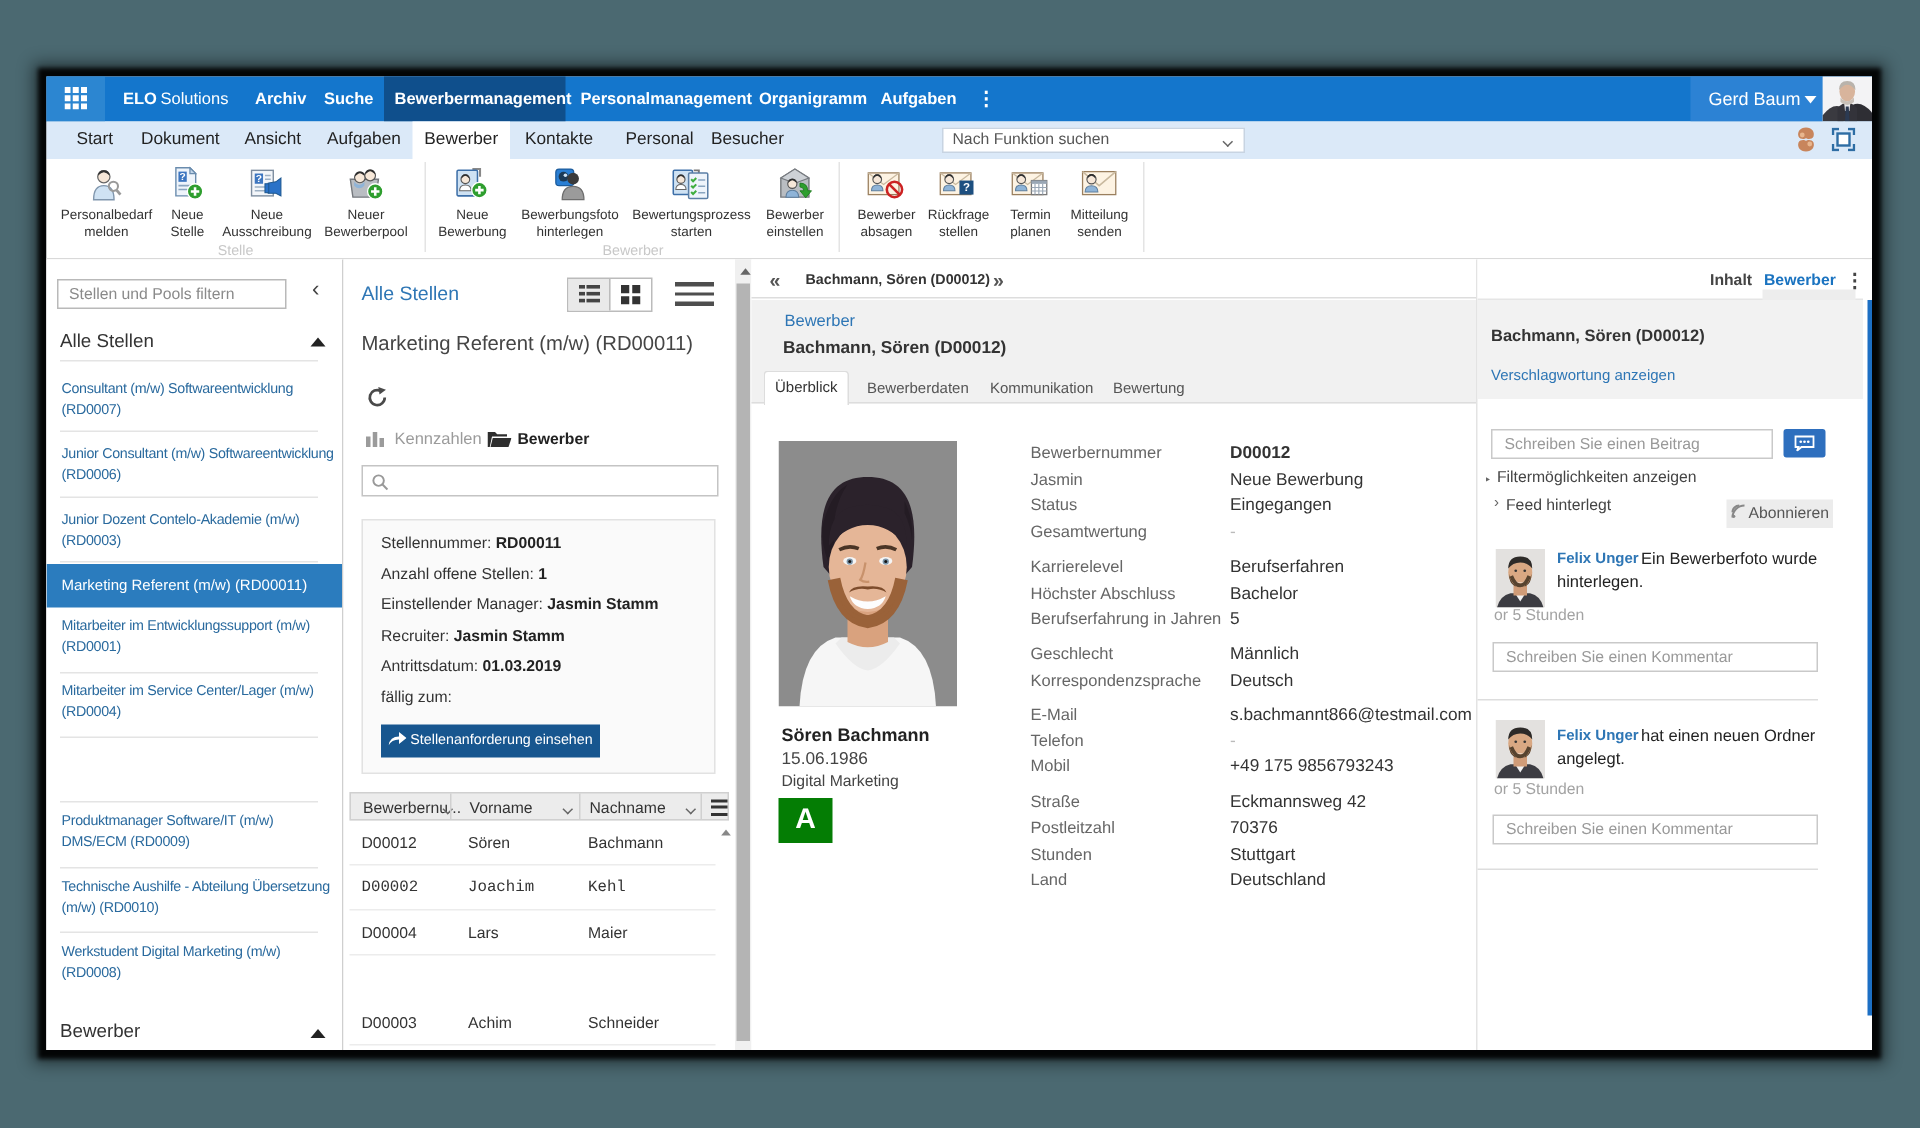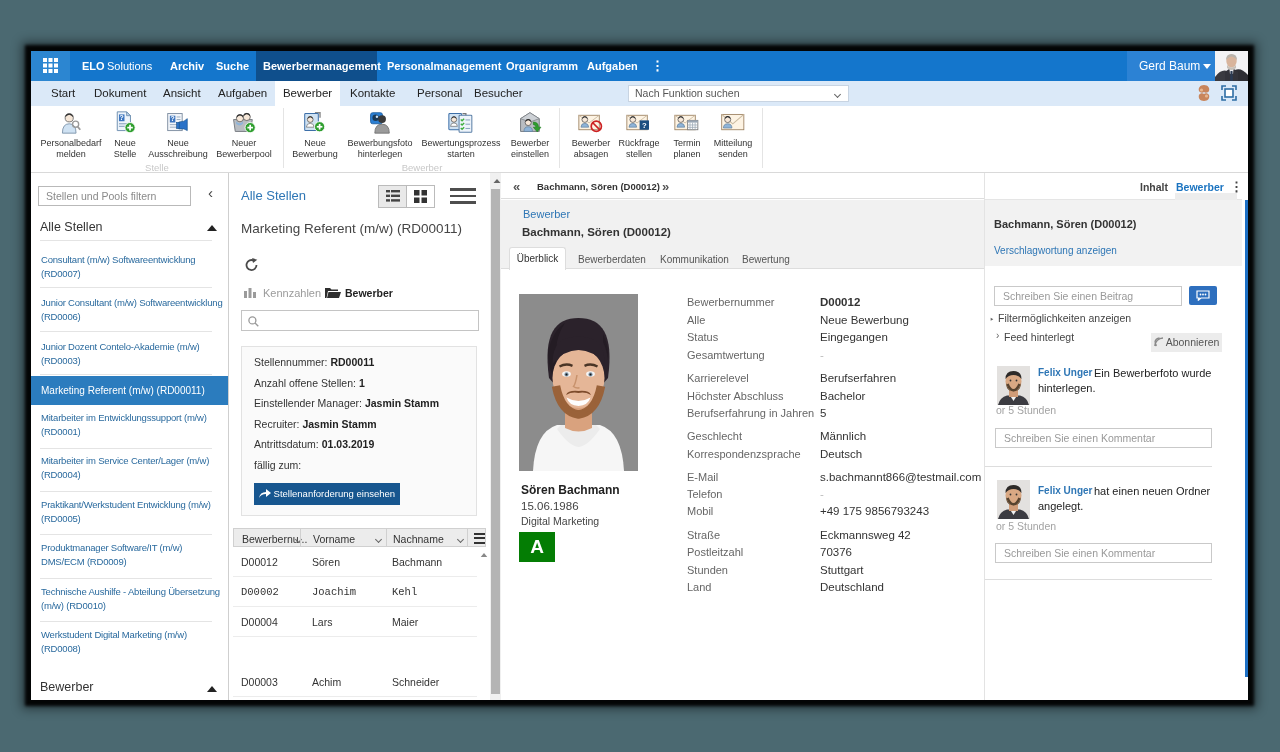--- a/index.html
+++ b/index.html
@@ -11,21 +11,21 @@
   
   #topbar { position:absolute; left:0; top:0; width:1217px; height:30px; background:#1476cc; color:#fff; }
   #gridbtn { position:absolute; left:0; top:0; width:39px; height:30px; background:#2c86d1; }
   .nav { position:absolute; top:0; height:30px; line-height:30px; font-size:11px; font-weight:bold; color:#fff; white-space:nowrap; }
   #nav-active { position:absolute; left:225px; top:0; width:121px; height:30px; background:#0f4f8c; }
   #gerd { position:absolute; left:1096px; top:0; width:88px; height:30px; background:#2c82d4; }
   
   #tabrow { position:absolute; left:0; top:30px; width:1217px; height:25px; background:#dbe9f8; }
   .ttab { position:absolute; top:0; height:25px; line-height:25px; font-size:11.5px; color:#222; }
   #ttab-active { position:absolute; left:244px; top:0; width:65px; height:26px; background:#fff; text-align:center; }
-  #funcsearch { position:absolute; left:597px; top:4px; width:221px; height:17px; background:#fff; border:1px solid #c8d4e2; font-size:10.5px; color:#555; line-height:15px; padding-left:6px; }
+  #funcsearch { position:absolute; left:597px; top:4px; width:202px; height:17px; background:#fff; border:1px solid #c8d4e2; font-size:10.5px; color:#555; line-height:15px; padding-left:6px; }
   
   #ribbon { position:absolute; left:0; top:55px; width:1217px; height:67px; background:#fff; border-bottom:1px solid #d9d9d9; }
   .ritem { position:absolute; top:5px; text-align:center; }
   .ritem svg { display:block; margin:0 auto; height:23px; width:auto; }
   .rlabel { font-size:9px; color:#333; line-height:11px; margin-top:4px; white-space:nowrap; }
   .rgroup { position:absolute; top:56px; font-size:9.5px; color:#c8c8c8; text-align:center; }
   .rsep { position:absolute; top:2px; width:1px; height:60px; background:#e4e4e4; }
   
   #content { position:absolute; left:0; top:122px; width:1217px; height:527px; background:#fff; }
   #leftp { position:absolute; left:0; top:0; width:198px; height:527px; border-right:1px solid #cfcfcf; background:#fff; overflow:hidden; }
@@ -320,21 +320,20 @@
       <div class="sep" style="left:9px; top:114px; width:172px;"></div>
       <div class="litem" style="top:123px;">Junior Consultant (m/w) Softwareentwicklung<br>(RD0006)</div>
       <div class="sep" style="left:9px; top:158px; width:172px;"></div>
       <div class="litem" style="top:167px;">Junior Dozent Contelo-Akademie (m/w)<br>(RD0003)</div>
       <div class="sep" style="left:9px; top:201px; width:172px;"></div>
       <div class="abs" style="left:0; top:203px; width:198px; height:29px; background:#2b7cbe; color:#fff; font-size:10px; line-height:29px; padding-left:10px; white-space:nowrap; overflow:hidden;">Marketing Referent (m/w) (RD00011)</div>
       <div class="litem" style="top:238px;">Mitarbeiter im Entwicklungssupport (m/w)<br>(RD0001)</div>
       <div class="sep" style="left:9px; top:275px; width:172px;"></div>
       <div class="litem" style="top:281px;">Mitarbeiter im Service Center/Lager (m/w)<br>(RD0004)</div>
       <div class="sep" style="left:9px; top:318px; width:172px;"></div>
-      <div class="litem" style="top:325px;">Praktikant/Werkstudent Entwicklung (m/w)<br>(RD0005)</div>
       <div class="sep" style="left:9px; top:361px; width:172px;"></div>
       <div class="litem" style="top:368px;">Produktmanager Software/IT (m/w)<br>DMS/ECM (RD0009)</div>
       <div class="sep" style="left:9px; top:405px; width:172px;"></div>
       <div class="litem" style="top:412px;">Technische Aushilfe - Abteilung Übersetzung<br>(m/w) (RD0010)</div>
       <div class="sep" style="left:9px; top:448px; width:172px;"></div>
       <div class="litem" style="top:455px;">Werkstudent Digital Marketing (m/w)<br>(RD0008)</div>
       <div class="abs" style="left:9px; top:507px; font-size:12.5px; color:#333;">Bewerber</div>
       <div class="abs" style="left:176px; top:513px;">
           <div class="caret-up"></div>
         </div>
@@ -489,21 +488,21 @@
         <path d="M65.5 71.8 Q72 69 78.5 72.5" stroke="#4a3526" stroke-width="2.4" fill="none"></path>
         <path d="M58 81 Q56.5 90 54.5 92.5 Q57 94.5 60.5 93.8" stroke="#c8926c" stroke-width="1.5" fill="none"></path>
       </svg>
       <div class="abs" style="left:20px; top:310px; font-size:12px; color:#222; font-weight:bold;">Sören Bachmann</div>
       <div class="abs" style="left:20px; top:327px; font-size:11.5px; color:#444;">15.06.1986</div>
       <div class="abs" style="left:20px; top:342px; font-size:10.5px; color:#444;">Digital Marketing</div>
       <div class="abs" style="left:18px; top:359px; width:36px; height:30px; background:#047d04; color:#fff; font-size:19px; font-weight:bold; text-align:center; line-height:30px;">A</div>
 
       <div class="flabel" style="top:123px;">Bewerbernummer</div>
         <div class="fval" style="top:123px; font-weight:bold;">D00012</div>
-      <div class="flabel" style="top:141px;">Alle</div>
+      <div class="flabel" style="top:141px;">Jasmin</div>
         <div class="fval" style="top:141px;">Neue Bewerbung</div>
       <div class="flabel" style="top:158px;">Status</div>
         <div class="fval" style="top:158px;">Eingegangen</div>
       <div class="flabel" style="top:176px;">Gesamtwertung</div>
         <div class="fval" style="top:176px; color:#bbb;">-</div>
       <div class="flabel" style="top:199px;">Karrierelevel</div>
         <div class="fval" style="top:199px;">Berufserfahren</div>
       <div class="flabel" style="top:217px;">Höchster Abschluss</div>
         <div class="fval" style="top:217px;">Bachelor</div>
       <div class="flabel" style="top:234px;">Berufserfahrung in Jahren</div>

